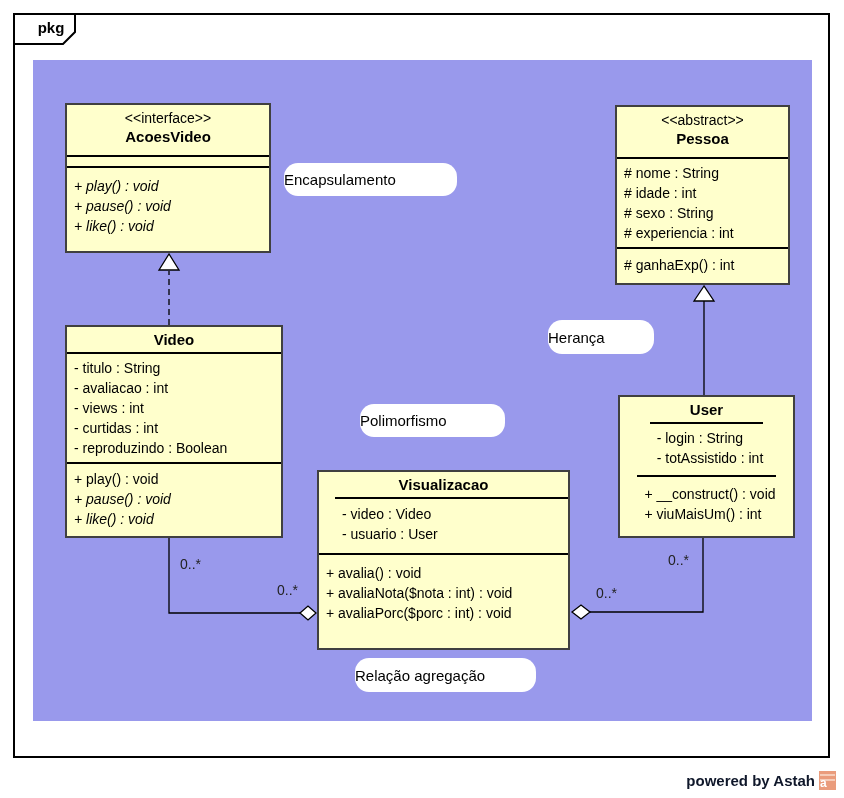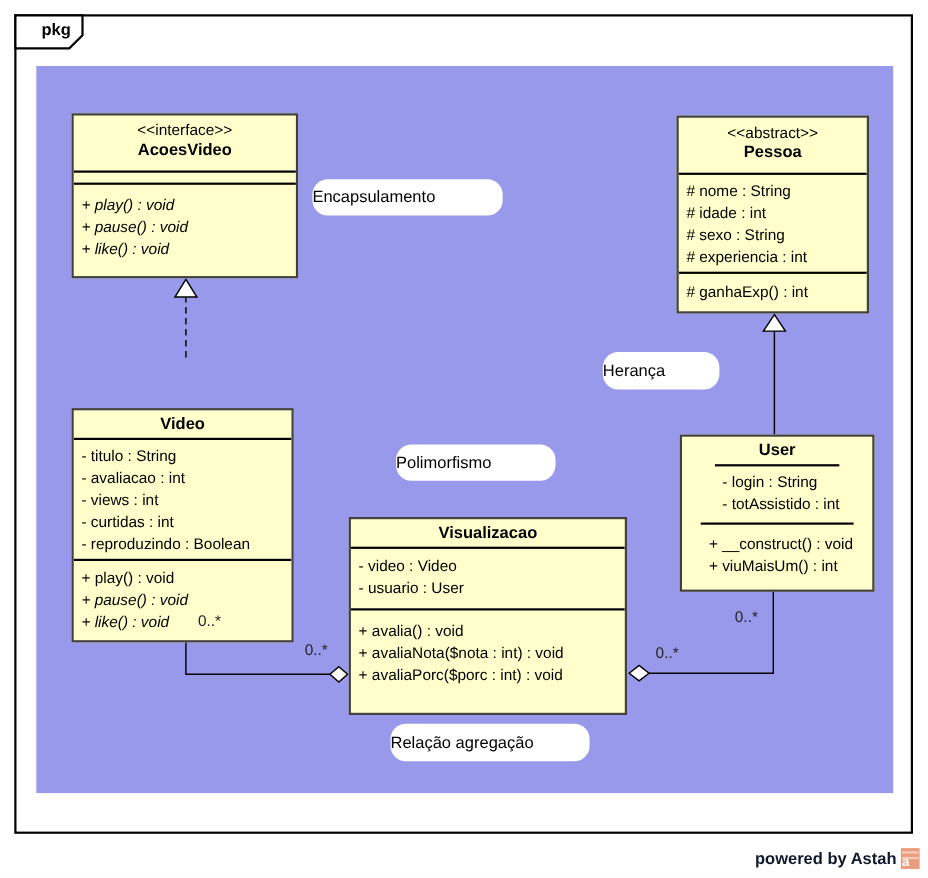--- a/index.html
+++ b/index.html
@@ -93,21 +93,21 @@
       <div class="mline"># nome : String</div>
       <div class="mline"># idade : int</div>
       <div class="mline"># sexo : String</div>
       <div class="mline"># experiencia : int</div>
     </div>
     <div class="csec grow" style="padding-top:6px;">
       <div class="mline"># ganhaExp() : int</div>
     </div>
   </div>
 
-  <div class="cbox hdr-only" style="left:65px;top:325px;width:202px;height:213px;margin-top:46px;">
+  <div class="cbox hdr-only" style="left:65px;top:325px;width:218px;height:213px;">
     <div class="chdr" style="height:25px;">
       <div class="cname">Video</div>
     </div>
     <div class="csec" style="height:110px;padding-top:4px;">
       <div class="mline">- titulo : String</div>
       <div class="mline">- avaliacao : int</div>
       <div class="mline">- views : int</div>
       <div class="mline">- curtidas : int</div>
       <div class="mline">- reproduzindo : Boolean</div>
     </div>
@@ -129,21 +129,21 @@
     <div class="csec grow" style="padding-top:7px;">
       <div class="mline">+ __construct() : void</div>
       <div class="mline">+ viuMaisUm() : int</div>
     </div>
   </div>
 
   <div class="cbox hdr-only" style="left:317px;top:470px;width:253px;height:180px;">
     <div class="chdr" style="height:25px;">
       <div class="cname">Visualizacao</div>
     </div>
-    <div class="csec" style="height:56px;padding-top:5px;">
+    <div class="csec" style="height:56px;padding-top:5px;margin-left:16px;">
       <div class="mline">- video : Video</div>
       <div class="mline">- usuario : User</div>
     </div>
     <div class="csec grow" style="padding-top:8px;">
       <div class="mline">+ avalia() : void</div>
       <div class="mline">+ avaliaNota($nota : int) : void</div>
       <div class="mline">+ avaliaPorc($porc : int) : void</div>
     </div>
   </div>
 

